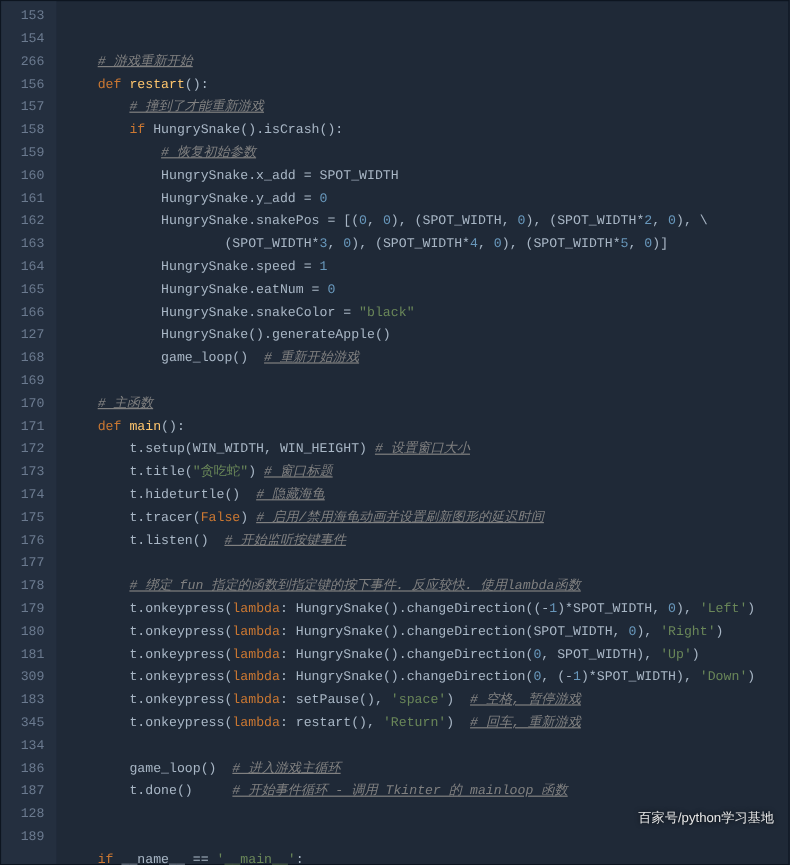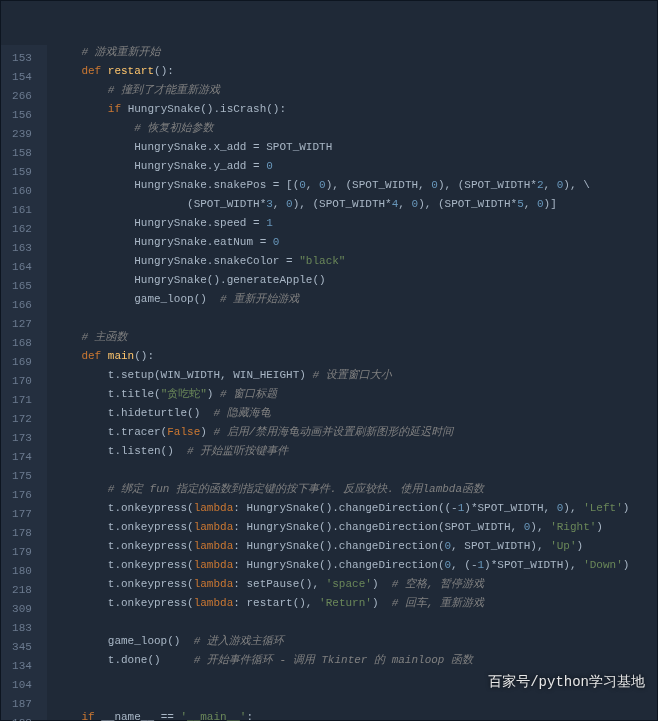--- a/index.html
+++ b/index.html
@@ -15,62 +15,61 @@
     display: flex;
     width: 658px;
     height: 721px;
     background: #1f2937;
     border: 1px solid #0d1520;
     box-sizing: border-box;
   }
   .gutter {
     background: #242f3f;
     color: #6b7a8f;
-    text-align: center;
+    text-align: right;
     padding: 4px 10px 4px 6px;
     user-select: none;
     flex-shrink: 0;
     width: 30px;
-    margin-top: 44px;
   }
   .code {
     padding: 4px 8px;
     color: #a9b7c6;
     white-space: pre;
     flex: 1;
     position: relative;
   }
   .line { height: 19px; }
   .kw { color: #cc7832; }
   .def { color: #ffc66d; font-family: Liberation Mono, monospace; }
   .str { color: #6a8759; }
   .num { color: #6897bb; }
-  .cmt { color: #808080; font-style: italic; }
+  .cmt { color: #808080; font-style: italic; text-decoration: underline; }
   .bool { color: #cc7832; }
   .watermark {
     position: absolute;
     bottom: 28px;
     right: 12px;
     color: #e8e8e8;
-    font-family: Liberation Mono, monospace;
-    font-size: 14px;
+    font-family: Liberation Sans, sans-serif;
+    font-size: 11px;
     font-weight: 500;
     text-shadow: 0 0 4px rgba(0,0,0,0.8);
   }
 </style>
 </head>
 <body>
 
 <div class="editor">
   <div class="gutter" id="gutter">
       <div class="line">153</div>
       <div class="line">154</div>
       <div class="line">266</div>
       <div class="line">156</div>
-      <div class="line">239</div>
+      <div class="line">157</div>
       <div class="line">158</div>
       <div class="line">159</div>
       <div class="line">160</div>
       <div class="line">161</div>
       <div class="line">162</div>
       <div class="line">163</div>
       <div class="line">164</div>
       <div class="line">165</div>
       <div class="line">166</div>
       <div class="line">127</div>
@@ -80,26 +79,26 @@
       <div class="line">171</div>
       <div class="line">172</div>
       <div class="line">173</div>
       <div class="line">174</div>
       <div class="line">175</div>
       <div class="line">176</div>
       <div class="line">177</div>
       <div class="line">178</div>
       <div class="line">179</div>
       <div class="line">180</div>
-      <div class="line">218</div>
+      <div class="line">181</div>
       <div class="line">309</div>
       <div class="line">183</div>
       <div class="line">345</div>
       <div class="line">134</div>
-      <div class="line">104</div>
+      <div class="line">186</div>
       <div class="line">187</div>
       <div class="line">128</div>
       <div class="line">189</div>
     </div>
   <div class="code" id="code">
     <div class="line"><span>    </span><span class="cmt"># 游戏重新开始</span></div><div class="line"><span>    </span><span class="kw">def </span><span class="def">restart</span><span>():</span></div><div class="line"><span>        </span><span class="cmt"># 撞到了才能重新游戏</span></div><div class="line"><span>        </span><span class="kw">if </span><span>HungrySnake().isCrash():</span></div><div class="line"><span>            </span><span class="cmt"># 恢复初始参数</span></div><div class="line"><span>            </span><span>HungrySnake.x_add = SPOT_WIDTH</span></div><div class="line"><span>            </span><span>HungrySnake.y_add = </span><span class="num">0</span></div><div class="line"><span>            </span><span>HungrySnake.snakePos = [(</span><span class="num">0</span><span>, </span><span class="num">0</span><span>), (SPOT_WIDTH, </span><span class="num">0</span><span>), (SPOT_WIDTH*</span><span class="num">2</span><span>, </span><span class="num">0</span><span>), \</span></div><div class="line"><span>                    </span><span>(SPOT_WIDTH*</span><span class="num">3</span><span>, </span><span class="num">0</span><span>), (SPOT_WIDTH*</span><span class="num">4</span><span>, </span><span class="num">0</span><span>), (SPOT_WIDTH*</span><span class="num">5</span><span>, </span><span class="num">0</span><span>)]</span></div><div class="line"><span>            </span><span>HungrySnake.speed = </span><span class="num">1</span></div><div class="line"><span>            </span><span>HungrySnake.eatNum = </span><span class="num">0</span></div><div class="line"><span>            </span><span>HungrySnake.snakeColor = </span><span class="str">"black"</span></div><div class="line"><span>            </span><span>HungrySnake().generateApple()</span></div><div class="line"><span>            </span><span>game_loop()  </span><span class="cmt"># 重新开始游戏</span></div><div class="line"><span></span></div><div class="line"><span>    </span><span class="cmt"># 主函数</span></div><div class="line"><span>    </span><span class="kw">def </span><span class="def">main</span><span>():</span></div><div class="line"><span>        </span><span>t.setup(WIN_WIDTH, WIN_HEIGHT) </span><span class="cmt"># 设置窗口大小</span></div><div class="line"><span>        </span><span>t.title(</span><span class="str">"贪吃蛇"</span><span>) </span><span class="cmt"># 窗口标题</span></div><div class="line"><span>        </span><span>t.hideturtle()  </span><span class="cmt"># 隐藏海龟</span></div><div class="line"><span>        </span><span>t.tracer(</span><span class="bool">False</span><span>) </span><span class="cmt"># 启用/禁用海龟动画并设置刷新图形的延迟时间</span></div><div class="line"><span>        </span><span>t.listen()  </span><span class="cmt"># 开始监听按键事件</span></div><div class="line"><span></span></div><div class="line"><span>        </span><span class="cmt"># 绑定 fun 指定的函数到指定键的按下事件. 反应较快. 使用lambda函数</span></div><div class="line"><span>        </span><span>t.onkeypress(</span><span class="kw">lambda</span><span>: HungrySnake().changeDirection((-</span><span class="num">1</span><span>)*SPOT_WIDTH, </span><span class="num">0</span><span>), </span><span class="str">'Left'</span><span>)</span></div><div class="line"><span>        </span><span>t.onkeypress(</span><span class="kw">lambda</span><span>: HungrySnake().changeDirection(SPOT_WIDTH, </span><span class="num">0</span><span>), </span><span class="str">'Right'</span><span>)</span></div><div class="line"><span>        </span><span>t.onkeypress(</span><span class="kw">lambda</span><span>: HungrySnake().changeDirection(</span><span class="num">0</span><span>, SPOT_WIDTH), </span><span class="str">'Up'</span><span>)</span></div><div class="line"><span>        </span><span>t.onkeypress(</span><span class="kw">lambda</span><span>: HungrySnake().changeDirection(</span><span class="num">0</span><span>, (-</span><span class="num">1</span><span>)*SPOT_WIDTH), </span><span class="str">'Down'</span><span>)</span></div><div class="line"><span>        </span><span>t.onkeypress(</span><span class="kw">lambda</span><span>: setPause(), </span><span class="str">'space'</span><span>)  </span><span class="cmt"># 空格, 暂停游戏</span></div><div class="line"><span>        </span><span>t.onkeypress(</span><span class="kw">lambda</span><span>: restart(), </span><span class="str">'Return'</span><span>)  </span><span class="cmt"># 回车, 重新游戏</span></div><div class="line"><span></span></div><div class="line"><span>        </span><span>game_loop()  </span><span class="cmt"># 进入游戏主循环</span></div><div class="line"><span>        </span><span>t.done()     </span><span class="cmt"># 开始事件循环 - 调用 Tkinter 的 mainloop 函数</span></div><div class="line"><span></span></div><div class="line"><span></span></div><div class="line"><span>    </span><span class="kw">if </span><span>__name__ == </span><span class="str">'__main__'</span><span>:</span></div><div class="watermark">百家号/python学习基地</div>
   </div>
 </div>
 
 </body></html>

